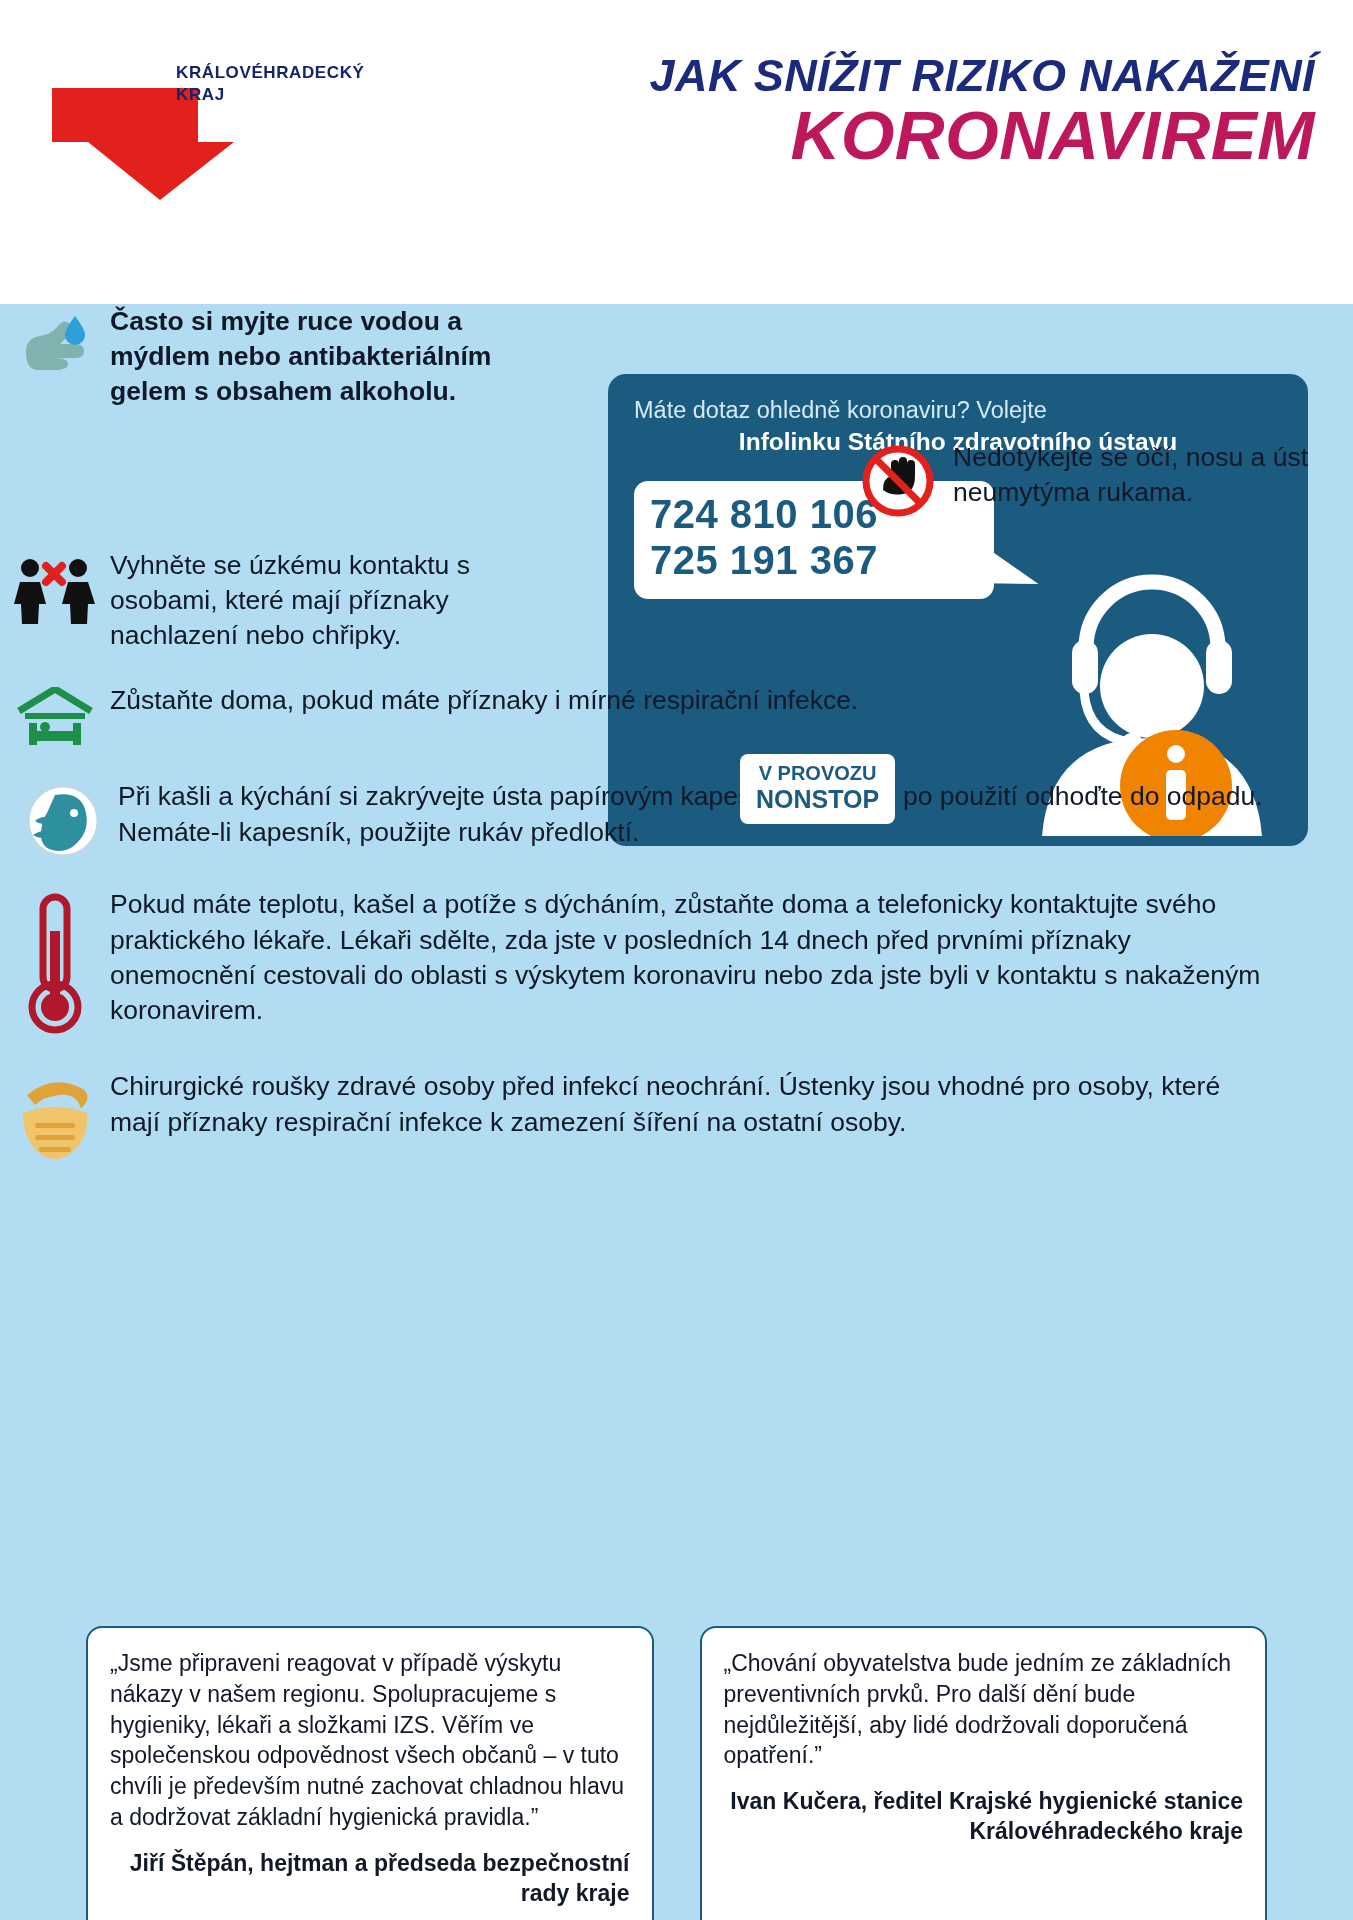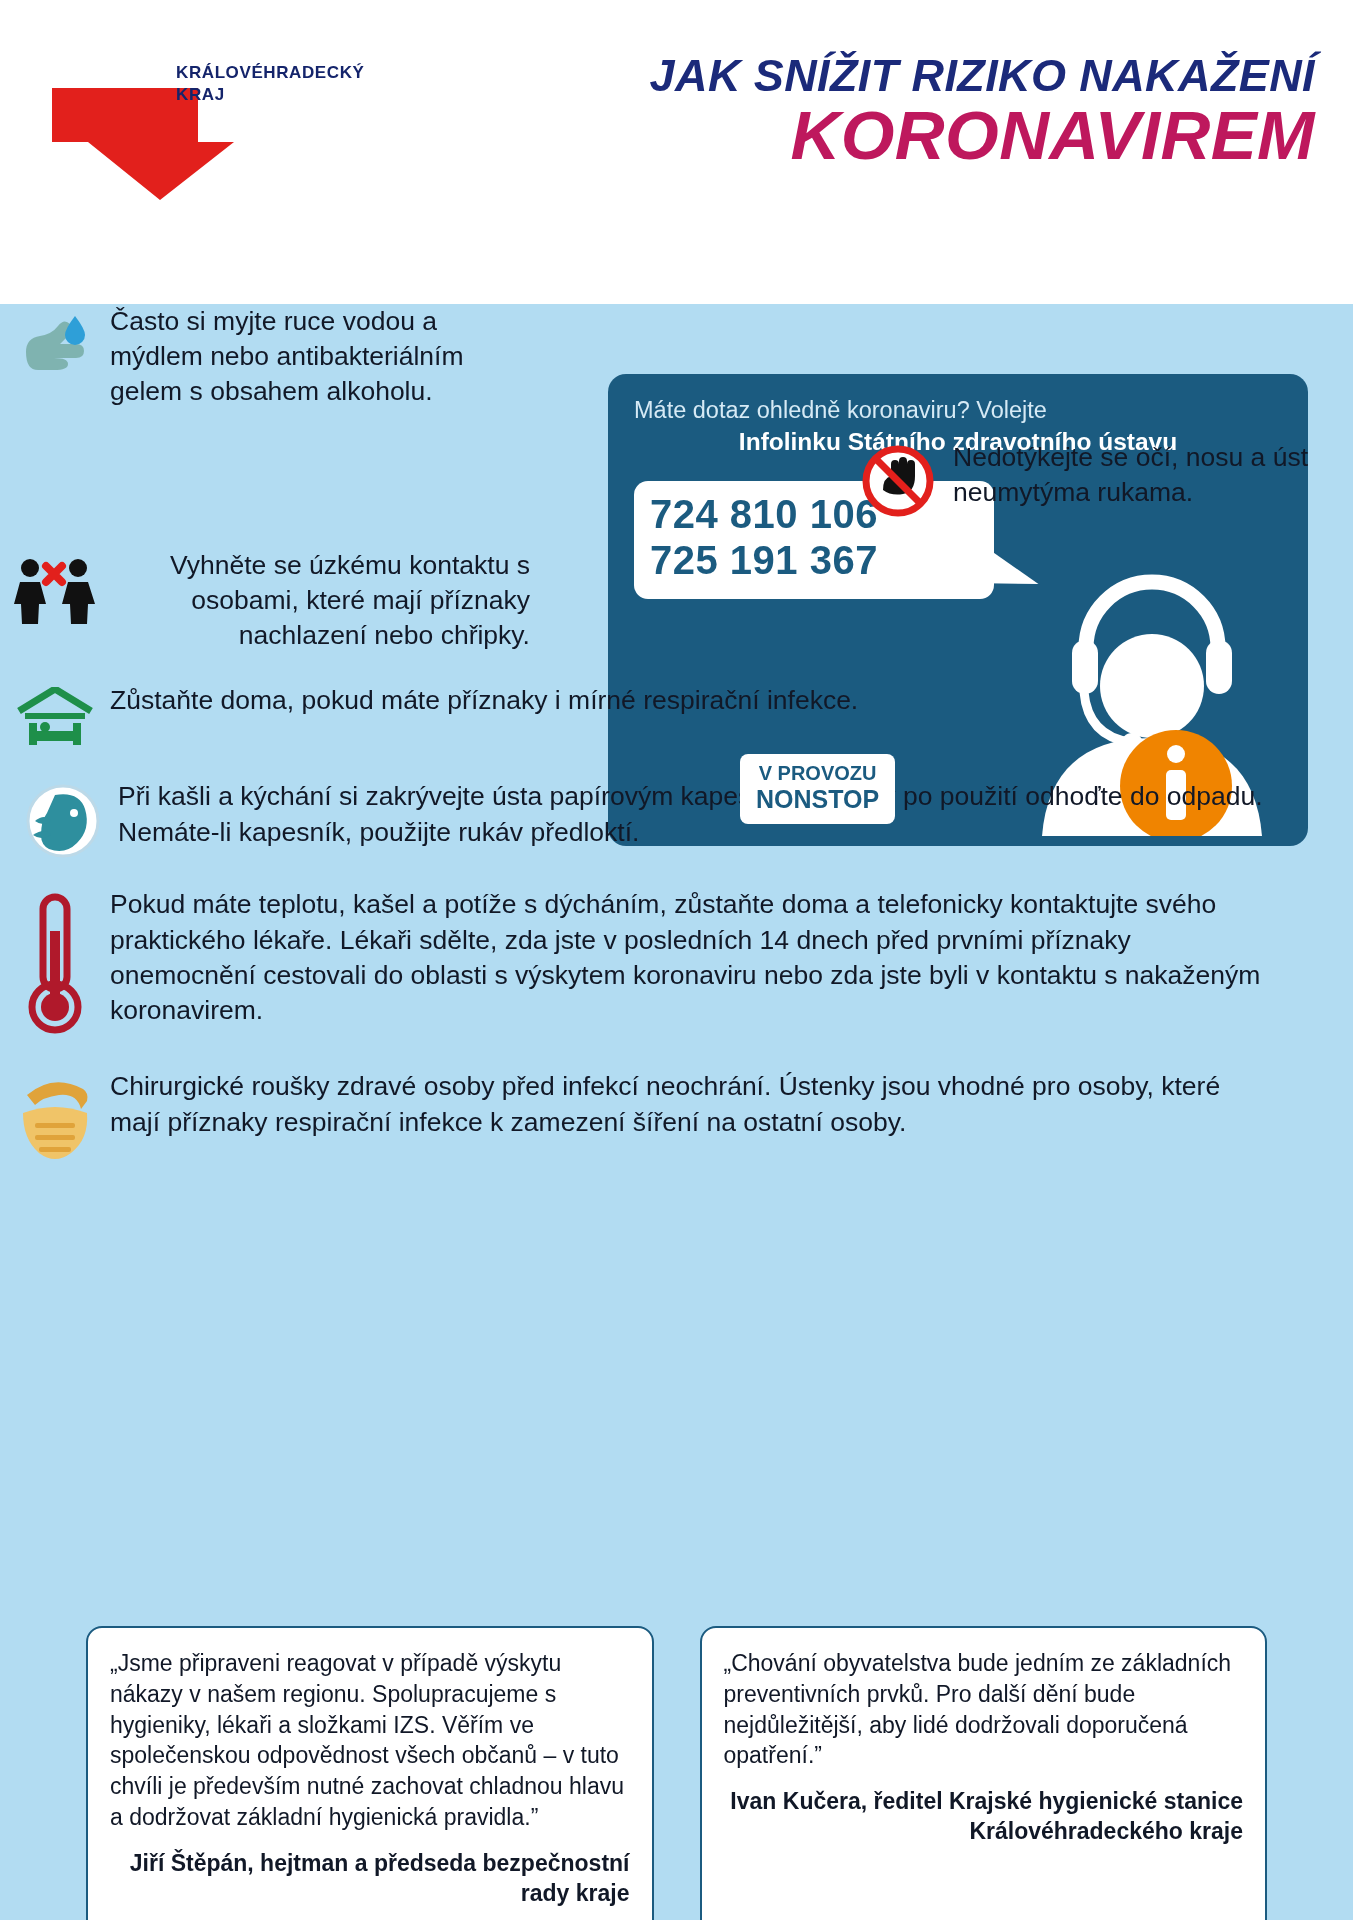--- a/index.html
+++ b/index.html
@@ -239,21 +239,21 @@
 
   <div class="tips">
 
     <div class="tip" style="margin-top:46px;">
       <div class="tip-icon">
         <svg width="74" height="74" viewBox="0 0 74 74">
           <path d="M8 44 q0 -14 14 -16 q12 -2 18 -10 q6 -8 12 -2 q4 6 -4 14 l-6 6 h16 q8 0 8 7 q0 7 -8 7 h-22 q14 0 14 6 q0 6 -14 6 h-16 q-12 0 -12 -18 Z" fill="#7fb3b0"></path>
           <path d="M57 8 q10 13 10 19 a10 10 0 0 1 -20 0 q0 -6 10 -19 Z" fill="#2e9fd8"></path>
         </svg>
       </div>
-      <div class="tip-text" style="width:400px;">Často si myjte ruce vodou a mýdlem nebo antibakteriálním gelem s obsahem alkoholu.</div>
+      <div class="tip-text" style="width:400px;font-weight:bold;">Často si myjte ruce vodou a mýdlem nebo antibakteriálním gelem s obsahem alkoholu.</div>
     </div>
 
     <div class="tip" style="margin-top:30px;justify-content:flex-end;">
       <div class="tip-icon">
         <svg width="74" height="74" viewBox="0 0 74 74">
           <circle cx="37" cy="37" r="32" fill="#ffffff" stroke="#e2201c" stroke-width="7"></circle>
           <path d="M22 46 q0 -12 8 -14 v-12 a4 4 0 0 1 8 0 v10 v-13 a4 4 0 0 1 8 0 v13 v-10 a4 4 0 0 1 8 0 v12 q0 16 -12 18 q-12 2 -20 -4 Z" fill="#111111"></path>
           <line x1="13" y1="13" x2="61" y2="61" stroke="#e2201c" stroke-width="7"></line>
         </svg>
       </div>
@@ -263,21 +263,21 @@
     <div class="tip" style="margin-top:30px;">
       <div class="tip-icon">
         <svg width="86" height="74" viewBox="0 0 86 74">
           <circle cx="18" cy="16" r="9" fill="#111111"></circle>
           <path d="M8 30 h20 l6 22 h-7 l-1 20 h-16 l-1 -20 h-7 Z" fill="#111111"></path>
           <circle cx="66" cy="16" r="9" fill="#111111"></circle>
           <path d="M56 30 h20 l7 22 h-7 l-1 20 h-16 l-1 -20 h-8 Z" fill="#111111"></path>
           <path d="M34 14 l16 16 M50 14 l-16 16" stroke="#e2201c" stroke-width="8" stroke-linecap="round"></path>
         </svg>
       </div>
-      <div class="tip-text" style="width:420px;text-align:right;">Vyhněte se úzkému kontaktu s osobami, které mají příznaky nachlazení nebo chřipky.</div>
+      <div class="tip-text" style="width:420px;">Vyhněte se úzkému kontaktu s osobami, které mají příznaky nachlazení nebo chřipky.</div>
     </div>
 
     <div class="tip" style="margin-top:30px;">
       <div class="tip-icon">
         <svg width="80" height="64" viewBox="0 0 80 64">
           <path d="M4 24 L40 2 L76 24" stroke="#1e8f4a" stroke-width="7" fill="none"></path>
           <rect x="10" y="26" width="60" height="6" fill="#1e8f4a"></rect>
           <rect x="14" y="36" width="8" height="22" fill="#1e8f4a"></rect>
           <rect x="58" y="36" width="8" height="22" fill="#1e8f4a"></rect>
           <rect x="22" y="44" width="36" height="10" fill="#1e8f4a"></rect>

